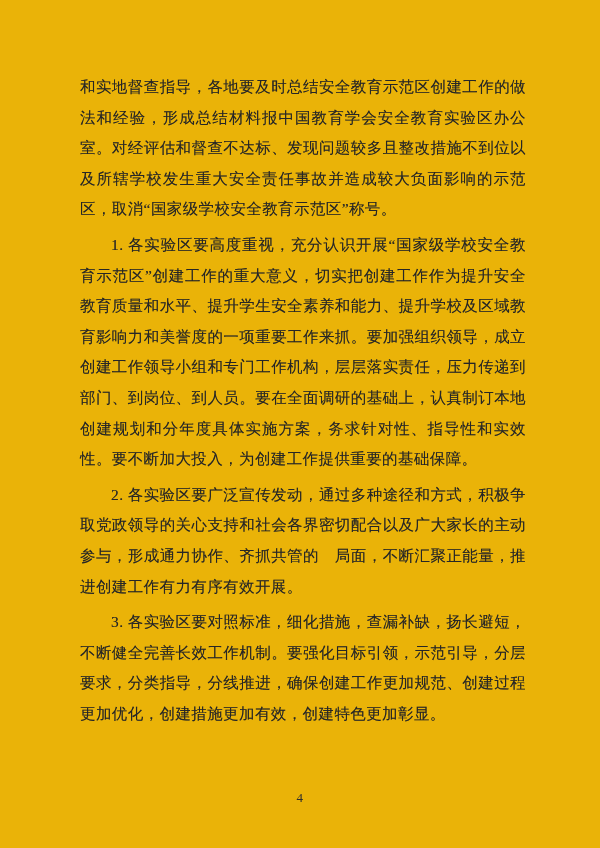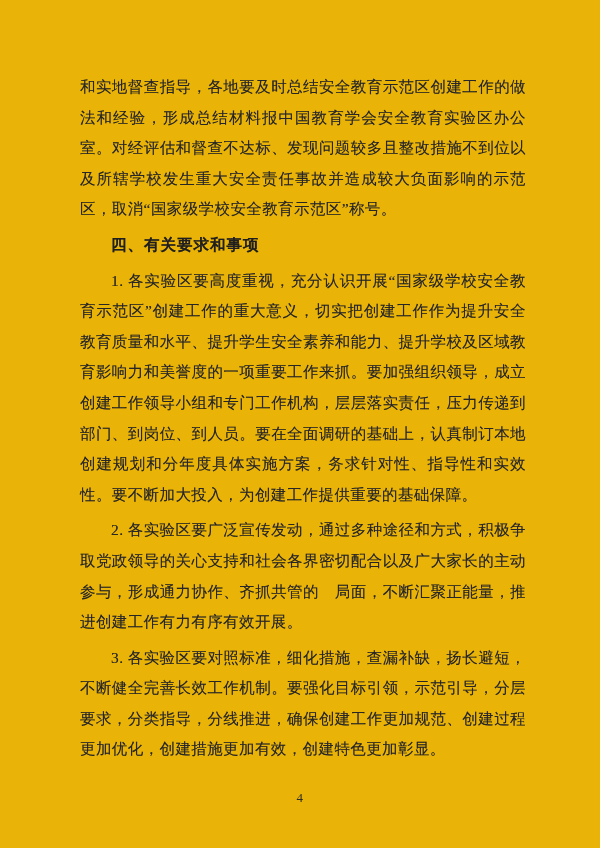--- a/index.html
+++ b/index.html
@@ -58,19 +58,18 @@
     color: #2e2e2e;
     font-family: "Liberation Serif", serif;
   }
 </style>
 </head>
 <body>
 
 <div class="page">
   <div class="content">
     <p class="para">和实地督查指导，各地要及时总结安全教育示范区创建工作的做法和经验，形成总结材料报中国教育学会安全教育实验区办公室。对经评估和督查不达标、发现问题较多且整改措施不到位以及所辖学校发生重大安全责任事故并造成较大负面影响的示范区，取消“国家级学校安全教育示范区”称号。</p>
-    <h2 class="heading">四、有关要求和事项</h2>
     <p class="para para-indent">1. 各实验区要高度重视，充分认识开展“国家级学校安全教育示范区”创建工作的重大意义，切实把创建工作作为提升安全教育质量和水平、提升学生安全素养和能力、提升学校及区域教育影响力和美誉度的一项重要工作来抓。要加强组织领导，成立创建工作领导小组和专门工作机构，层层落实责任，压力传递到部门、到岗位、到人员。要在全面调研的基础上，认真制订本地创建规划和分年度具体实施方案，务求针对性、指导性和实效性。要不断加大投入，为创建工作提供重要的基础保障。</p>
     <p class="para para-indent">2. 各实验区要广泛宣传发动，通过多种途径和方式，积极争取党政领导的关心支持和社会各界密切配合以及广大家长的主动参与，形成通力协作、齐抓共管的　局面，不断汇聚正能量，推进创建工作有力有序有效开展。</p>
     <p class="para para-indent">3. 各实验区要对照标准，细化措施，查漏补缺，扬长避短，不断健全完善长效工作机制。要强化目标引领，示范引导，分层要求，分类指导，分线推进，确保创建工作更加规范、创建过程更加优化，创建措施更加有效，创建特色更加彰显。</p>
   </div>
   <div class="page-number">4</div>
 </div>
 
 </body></html>

